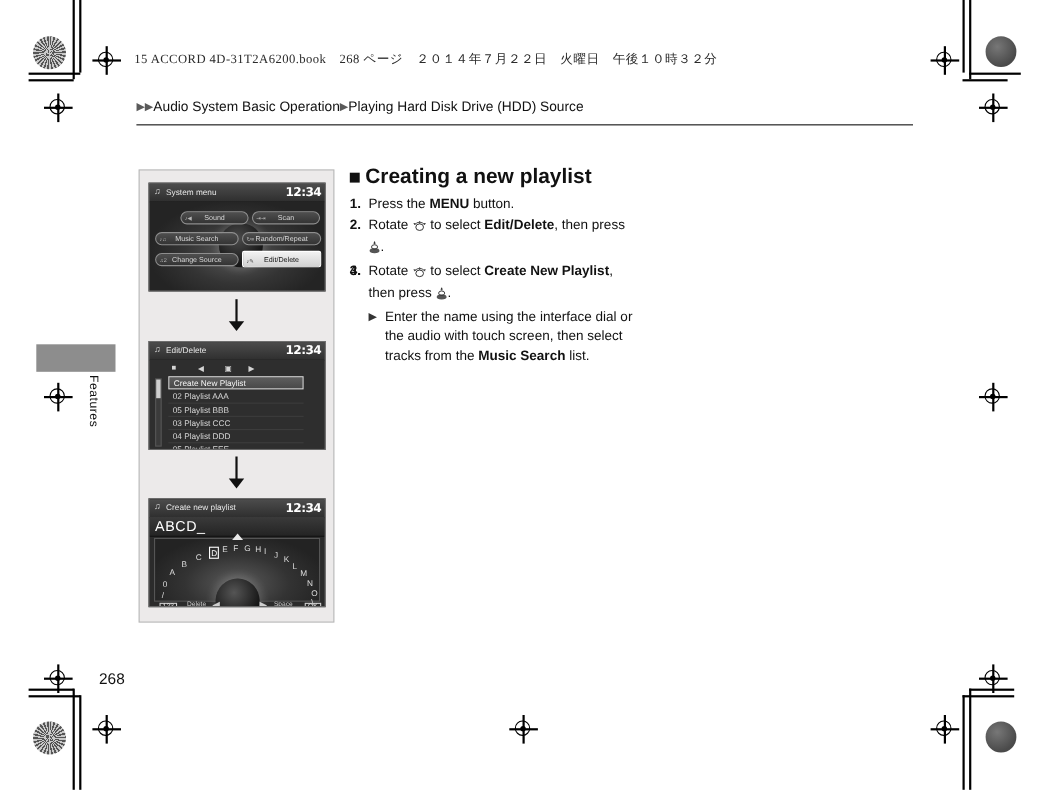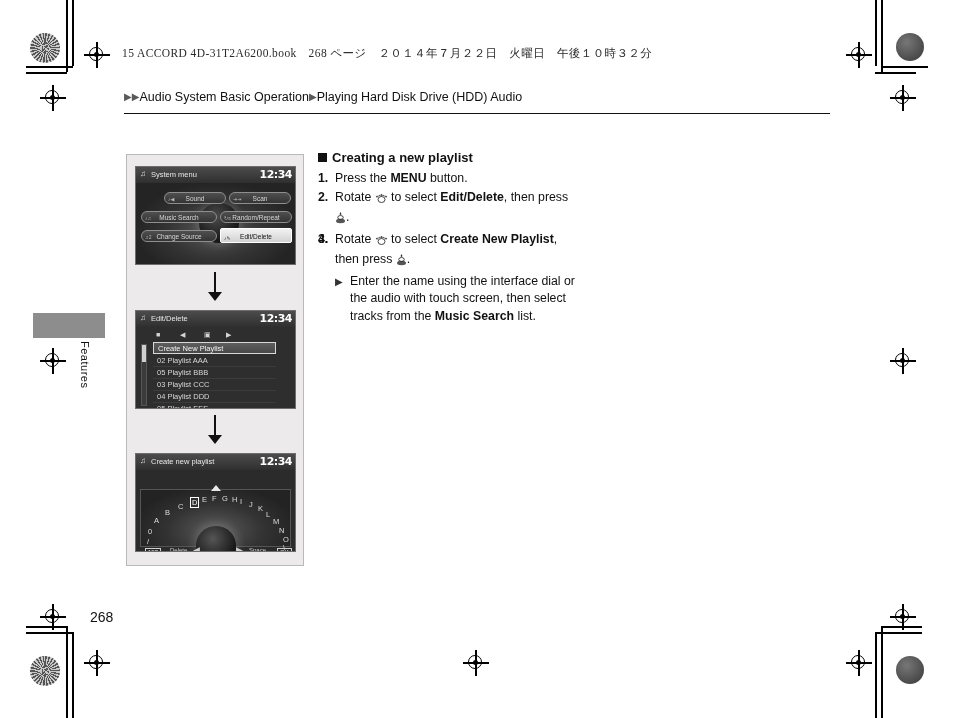--- a/index.html
+++ b/index.html
@@ -144,21 +144,21 @@
   .kblabel{position:absolute;font-size:6px;color:#cfcfcf;white-space:nowrap;}
   .boxlbl{position:absolute;font-size:6px;color:#e8e8e8;border:1px solid #cfcfcf;
     padding:0 2px;white-space:nowrap;}
   .dwrap{position:absolute;left:50%;margin-left:-7px;width:14px;}
   .dwrap .s{width:2px;height:21px;background:#111;margin:0 auto;}
   .dwrap .h{width:0;height:0;margin:-1px auto 0;
     border-left:7px solid transparent;border-right:7px solid transparent;border-top:9px solid #111;}
 
   
   .instr{position:absolute;left:318px;top:150px;width:262px;color:#111;}
-  .ihead{font-size:13px;font-weight:bold;margin:0 0 5px 0;}
+  .ihead{font-size:19px;font-weight:bold;margin:0 0 5px 0;}
   .ihead .sq{display:inline-block;width:9px;height:9px;background:#111;margin-right:5px;}
   .step{position:relative;font-size:12.3px;line-height:17.5px;padding-left:17px;margin-bottom:1px;}
   .step .n{position:absolute;left:0;top:0;font-weight:bold;}
   .step b{font-weight:bold;}
   .sub{position:relative;font-size:12.3px;line-height:17.5px;padding-left:32px;margin-top:1px;}
   .sub .tri{position:absolute;left:17px;top:0;font-size:10px;color:#333;}
 
   .dial-rot,.dial-prs{display:inline-block;vertical-align:-3px;}
 </style>
 </head>
@@ -219,21 +219,21 @@
 <div class="cbar" style="left:881px;top:626px;width:41px;height:1.5px;"></div>
 <div class="cbar" style="left:875px;top:632px;width:47px;height:1.5px;"></div>
 
 <div class="reg" style="left:463px;top:650px;">
     <i></i>
   </div>
 
 <div class="bookline">15 ACCORD 4D-31T2A6200.book　268 ページ　２０１４年７月２２日　火曜日　午後１０時３２分</div>
 
 <div class="breadcrumb">
-  <span class="tri">▶▶</span><span>Audio System Basic Operation</span><span class="tri">▶</span><span>Playing Hard Disk Drive (HDD) Audio</span>
+  <span class="tri">▶▶</span><span>Audio System Basic Operation</span><span class="tri">▶</span><span>Playing Hard Disk Drive (HDD) Source</span>
 </div>
 <div class="rule"></div>
 
 <div class="sidetab"></div>
 <div class="sidelabel">Features</div>
 
 <div class="pageno">268</div>
 
 <div class="panel">
 
@@ -306,20 +306,23 @@
       <div class="h"></div>
   </div>
 
   <div class="screen sc3">
     <div class="titlebar">
       <span class="note">♫</span>
       <span class="ttl">Create new playlist</span>
       <span class="clock">12:34</span>
     </div>
     <div class="body3">
+      <div class="entry">
+        <span class="val">ABCD_</span>
+      </div>
       <div class="wheel">
         <div class="caret"></div>
 
         <span class="letter" style="left:7px;top:37px;">0</span>
         <span class="letter" style="left:13px;top:26px;">A</span>
         <span class="letter" style="left:24px;top:18px;">B</span>
         <span class="letter" style="left:37px;top:12px;">C</span>
         <span class="letter cur" style="left:49px;top:7px;">D</span>
         <span class="letter" style="left:61px;top:5px;">E</span>
         <span class="letter" style="left:71px;top:4px;">F</span>

